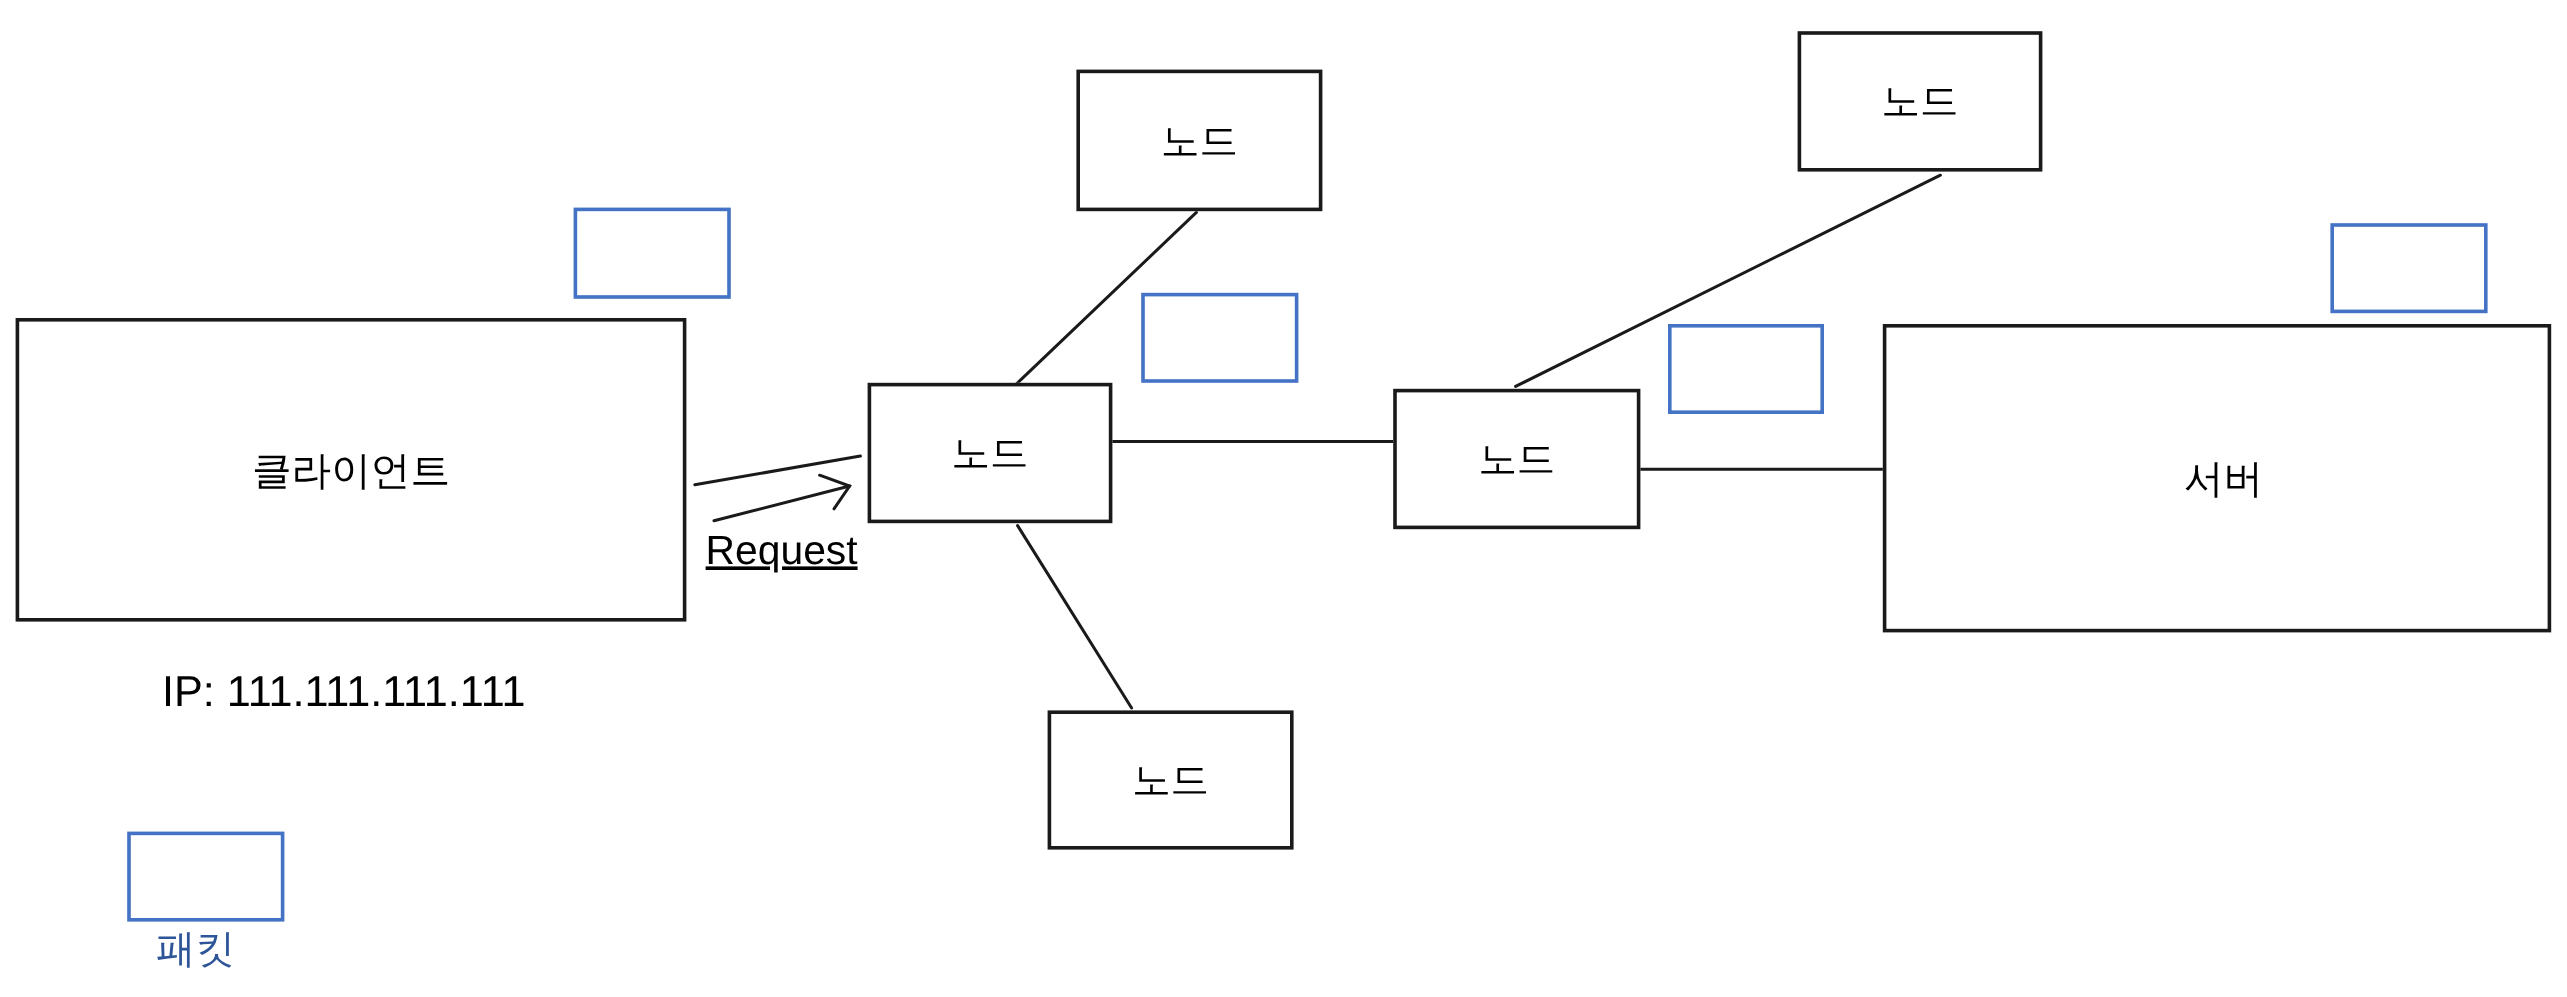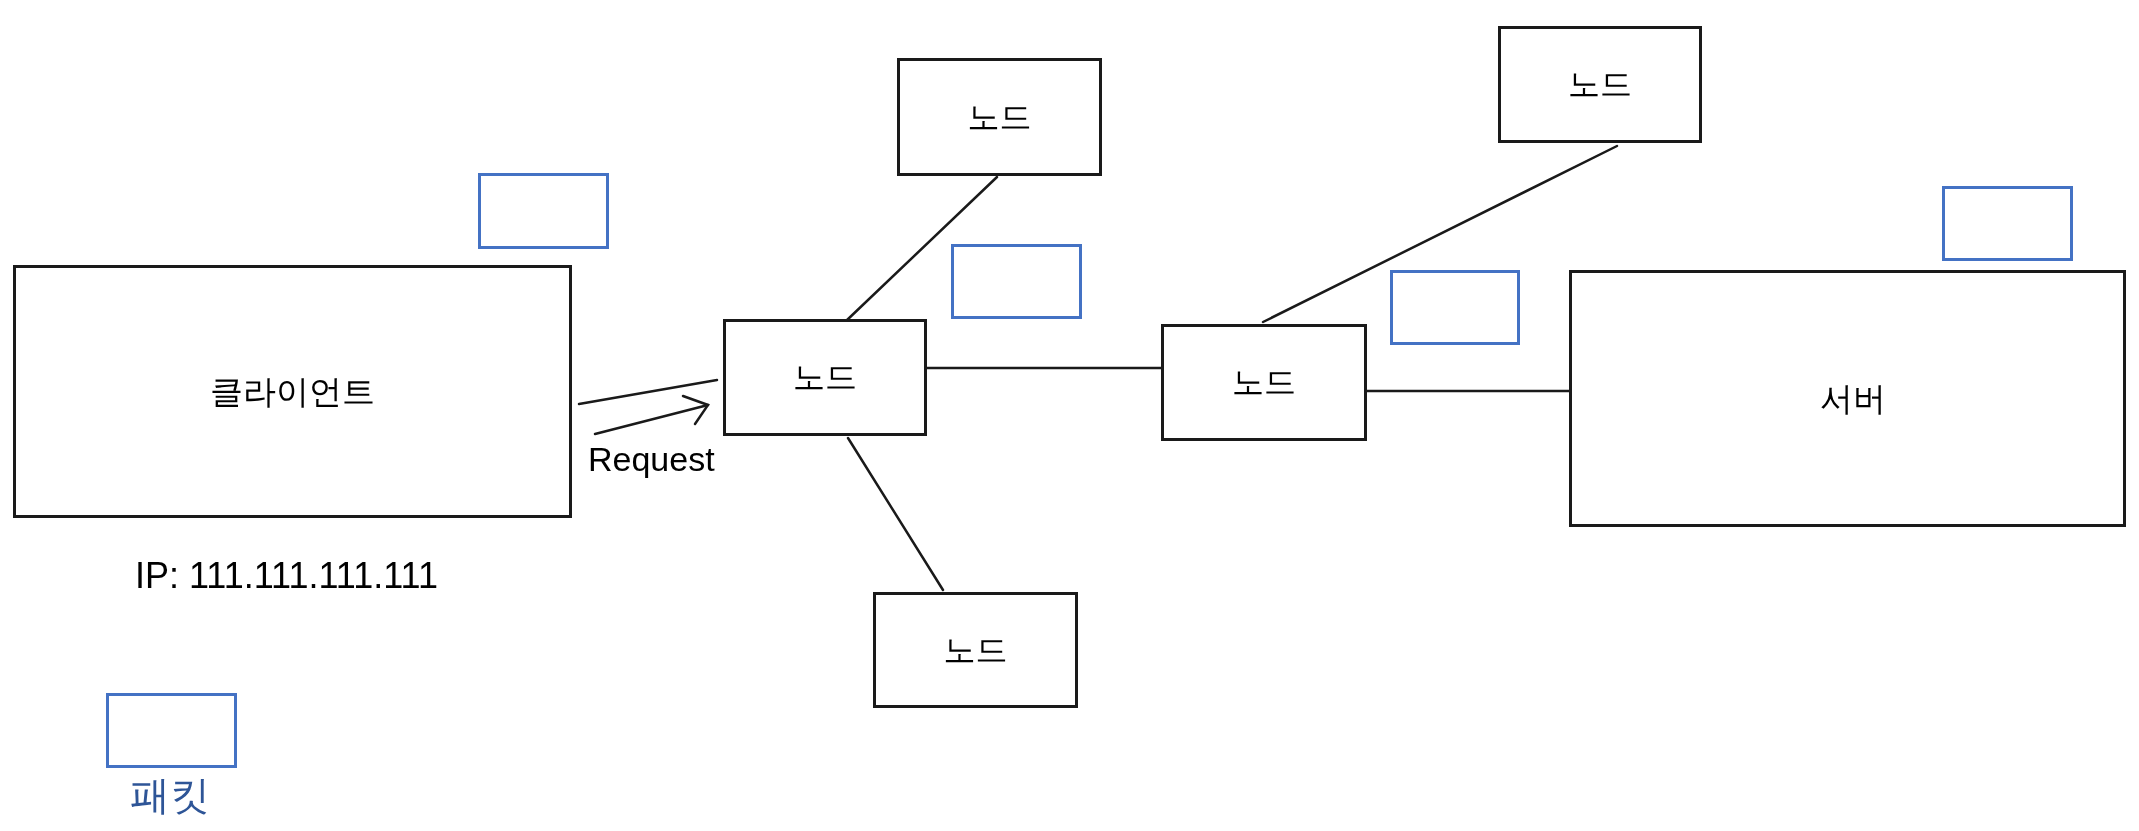--- a/index.html
+++ b/index.html
@@ -75,25 +75,26 @@
     margin-top: 24px;
   }
   .client-ip { left: 135px;  top: 532px; }
   .server-ip { left: 1707px; top: 532px; }
 
   .request-label {
     left: 588px;
     top: 441px;
     font-size: 34px;
     color: #000000;
+    text-decoration: underline;
   }
   .packet-legend-label {
     left: 130px;
     top: 773px;
-    font-size: 40px;
+    font-size: 33px;
     color: #2E5597;
     text-align: center;
   }
 </style>
 </head>
 <body>
 
 <div class="canvas">
 
   <svg class="wires" viewBox="0 0 2139 831" xmlns="http://www.w3.org/2000/svg" fill="none" stroke="#1a1a1a" stroke-width="2.5" stroke-linecap="round">

